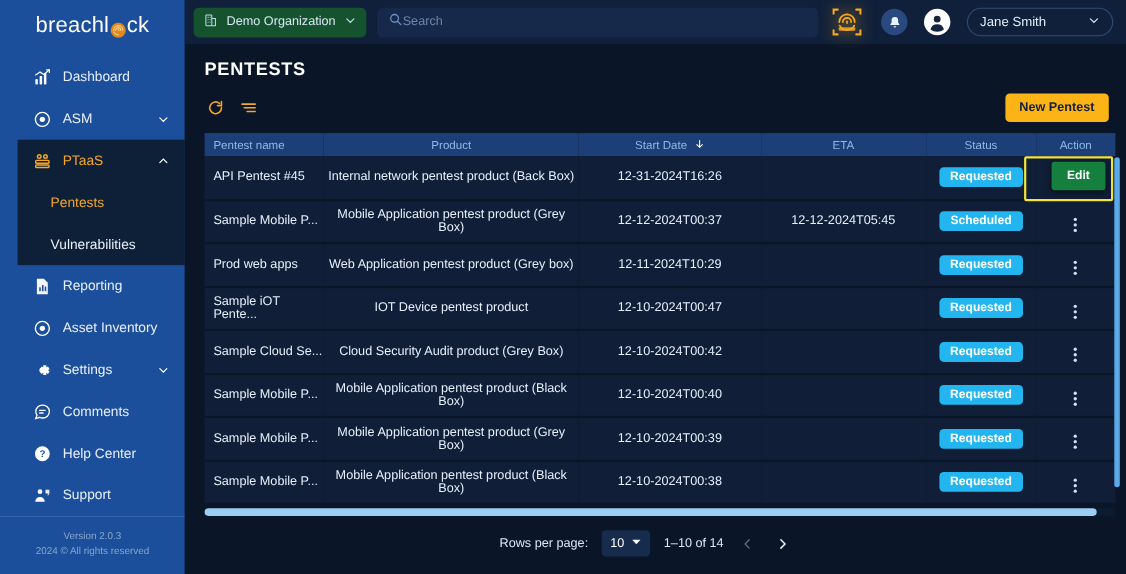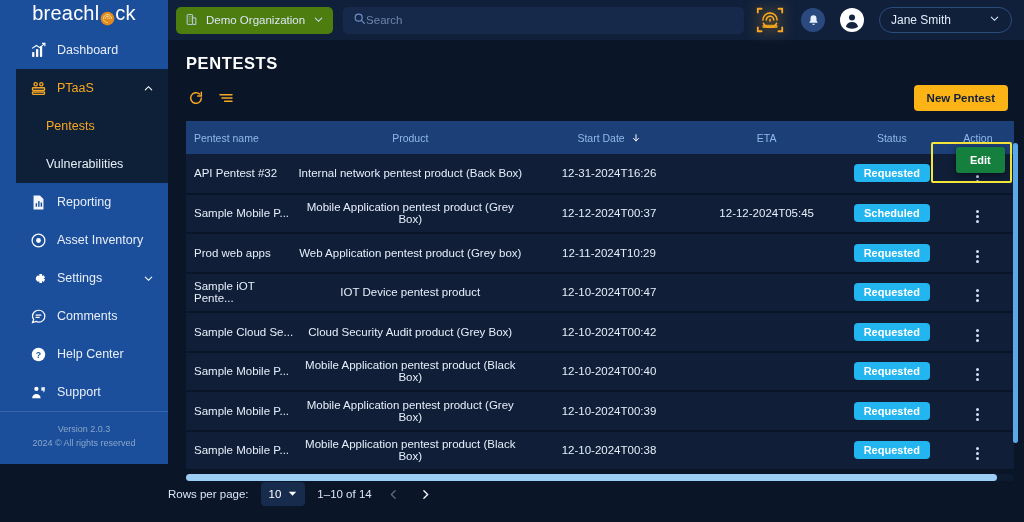--- a/index.html
+++ b/index.html
@@ -6,21 +6,21 @@
   html, body {
     width: 1024px; height: 522px;
     background: #0a1628;
     font-family: "Liberation Sans", sans-serif;
     overflow: hidden;
   }
   .app { display: flex; width: 1024px; height: 522px; position: relative; }
 
   
   .sidebar {
-    width: 168px; height: 464px;
+    width: 168px; height: 522px;
     background: #1b4f9c;
     display: flex; flex-direction: column;
     flex: 0 0 168px;
     position: relative;
   }
   .logo-wrap {
     height: 52px; display: flex; align-items: center; justify-content: center;
   }
   .logo {
     font-size: 20px; font-weight: 400; color: #ffffff;
@@ -63,21 +63,21 @@
     flex: 1 1 auto; height: 522px; background: #0a1628;
     display: flex; flex-direction: column; position: relative; overflow: hidden;
   }
   .topbar {
     height: 40px; flex: 0 0 40px; background: #10203a;
     display: flex; align-items: center; gap: 10px; padding: 0 8px;
     position: relative;
   }
   .org-select {
     display: flex; align-items: center; gap: 8px;
-    background: #4d7c0f; border-radius: 5px;
+    background: #14532d; border-radius: 5px;
     height: 27px; padding: 0 9px; min-width: 150px;
     color: #dce7f7; font-size: 11.5px; cursor: pointer;
   }
   .org-select .chev { margin-left: auto; }
   .search-box {
     flex: 1 1 auto; max-width: 430px;
     height: 27px; background: #16294a; border-radius: 5px;
     display: flex; align-items: center; gap: 0; padding: 0 10px;
   }
   .search-box input {
@@ -140,21 +140,21 @@
     border: none; border-radius: 4px; height: 26px; padding: 0 13px;
     font-size: 11.5px; font-weight: 700; cursor: pointer;
     font-family: "Liberation Sans", sans-serif;
   }
 
   
   .table-wrap { margin: 0 10px 0 18px; position: relative; }
   table { width: 100%; border-collapse: collapse; table-layout: fixed; }
   thead th {
     background: #1d3f78; color: #8fb8ea; font-size: 10.5px; font-weight: 400;
-    height: 33px; text-align: center; padding: 4px;
+    height: 21px; text-align: center; padding: 4px;
   }
   thead th.c-name { text-align: left; padding-left: 8px; width: 108px; }
   thead th.c-prod { width: 232px; }
   thead th.c-start { width: 165px; }
   thead th.c-eta { width: 150px; }
   thead th.c-status { width: 100px; }
   thead th.c-action { width: 72px; }
   tbody td {
     height: 39.5px; color: #e6eefb; font-size: 11.5px;
     text-align: center; padding: 0; background: #101f37;
@@ -193,21 +193,21 @@
     height: 7px; background: #0d1b30; margin: 3px 10px 0 18px;
     border-radius: 4px; position: relative;
   }
   .hscroll-thumb {
     position: absolute; left: 0; top: 0; height: 7px;
     width: 98%; background: #9ccdf2; border-radius: 4px;
   }
 
   
   .pager {
-    margin-top: auto; display: flex; align-items: center; justify-content: flex-start;
+    margin-top: auto; display: flex; align-items: center; justify-content: center;
     gap: 12px; padding: 0 16px 16px 0; color: #dbe6f7; font-size: 11.5px;
   }
   .rpp-select {
     background: #172b4c; border-radius: 4px; height: 24px;
     display: flex; align-items: center; gap: 7px; padding: 0 8px;
     color: #ffffff; font-size: 11.5px; cursor: pointer;
   }
   .pg-btn {
     width: 20px; height: 20px; display: flex; align-items: center;
     justify-content: center; cursor: pointer;
@@ -248,20 +248,34 @@
             <rect x="3" y="14" width="3.2" height="7" rx="1"></rect>
             <rect x="8.5" y="10" width="3.2" height="11" rx="1"></rect>
             <rect x="14" y="6" width="3.2" height="15" rx="1"></rect>
             <path d="M3 9 L9 5 L14 8 L21 2" stroke="#ffffff" stroke-width="1.6" fill="none"></path>
             <path d="M17 2h4v4" stroke="#ffffff" stroke-width="1.6" fill="none"></path>
           </svg>
         </span>
         <span class="label">Dashboard</span>
       </div>
 
+      <div class="nav-item">
+        <span class="ico">
+          <svg width="17" height="17" viewBox="0 0 24 24" fill="none" stroke="#ffffff" stroke-width="1.8">
+            <circle cx="12" cy="12" r="9"></circle>
+            <circle cx="12" cy="12" r="3.4" fill="#ffffff" stroke="none"></circle>
+          </svg>
+        </span>
+        <span class="label">ASM</span>
+        <span class="chev">
+          <svg width="11" height="11" viewBox="0 0 24 24" fill="none" stroke="#ffffff" stroke-width="2.4" stroke-linecap="round">
+            <path d="M5 9l7 7 7-7"></path>
+          </svg>
+        </span>
+      </div>
 
       <div class="nav-group open">
         <div class="nav-item">
           <span class="ico">
             <svg width="17" height="17" viewBox="0 0 24 24" fill="none" stroke="#f5a623" stroke-width="1.9">
               <circle cx="8" cy="6" r="2.3"></circle>
               <circle cx="16" cy="6" r="2.3"></circle>
               <rect x="3.5" y="11" width="17" height="3.6" rx="1"></rect>
               <rect x="3.5" y="17" width="17" height="3.2" rx="1"></rect>
             </svg>
@@ -460,21 +474,21 @@
               </span>
             </th>
             <th class="c-eta">ETA</th>
             <th class="c-status">Status</th>
             <th class="c-action">Action</th>
           </tr>
         </thead>
         <tbody>
 
           <tr>
-            <td class="c-name">API Pentest #32</td>
+            <td class="c-name">API Pentest #45</td>
             <td>Internal network pentest product (Back Box)</td>
             <td>12-31-2024T16:26</td>
             <td></td>
             <td>
               <span class="badge">Requested</span>
             </td>
             <td>
               <span class="dots">
                   <i></i>
                   <i></i>

